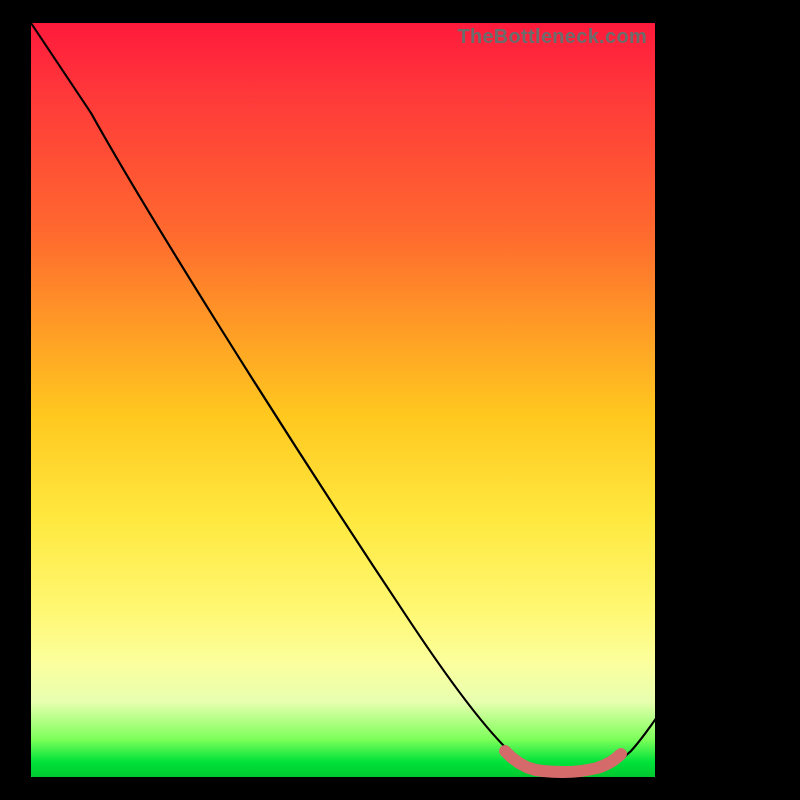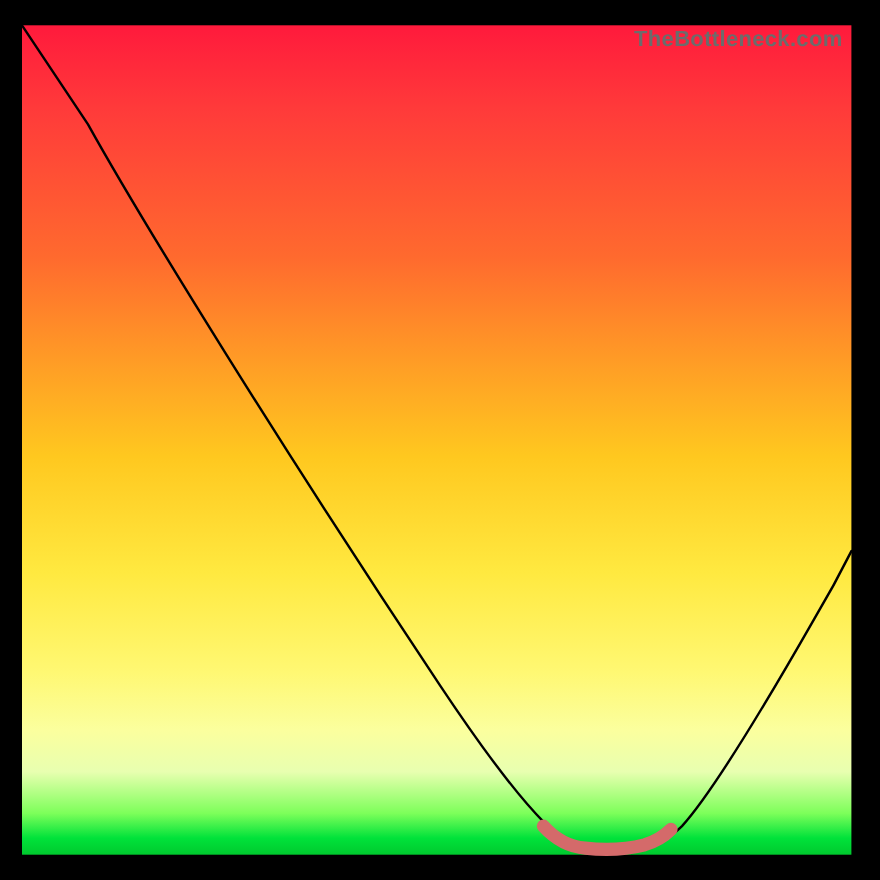--- a/index.html
+++ b/index.html
@@ -11,23 +11,23 @@
     overflow: hidden;
     font-family: Arial, Helvetica, sans-serif;
   }
   .frame {
     position: absolute;
     inset: 0;
     background: #000;
   }
   .plot-area {
     position: absolute;
-    left: 20px;
+    left: 31px;
     top: 23px;
-    width: 754px;
+    width: 624px;
     height: 754px;
     
     background: linear-gradient(to bottom,
       #ff1a3c 0%,
       #ff3a3a 10%,
       #ff6a2e 28%,
       #ff9a26 40%,
       #ffc81f 52%,
       #ffe940 66%,
       #fff873 78%,

